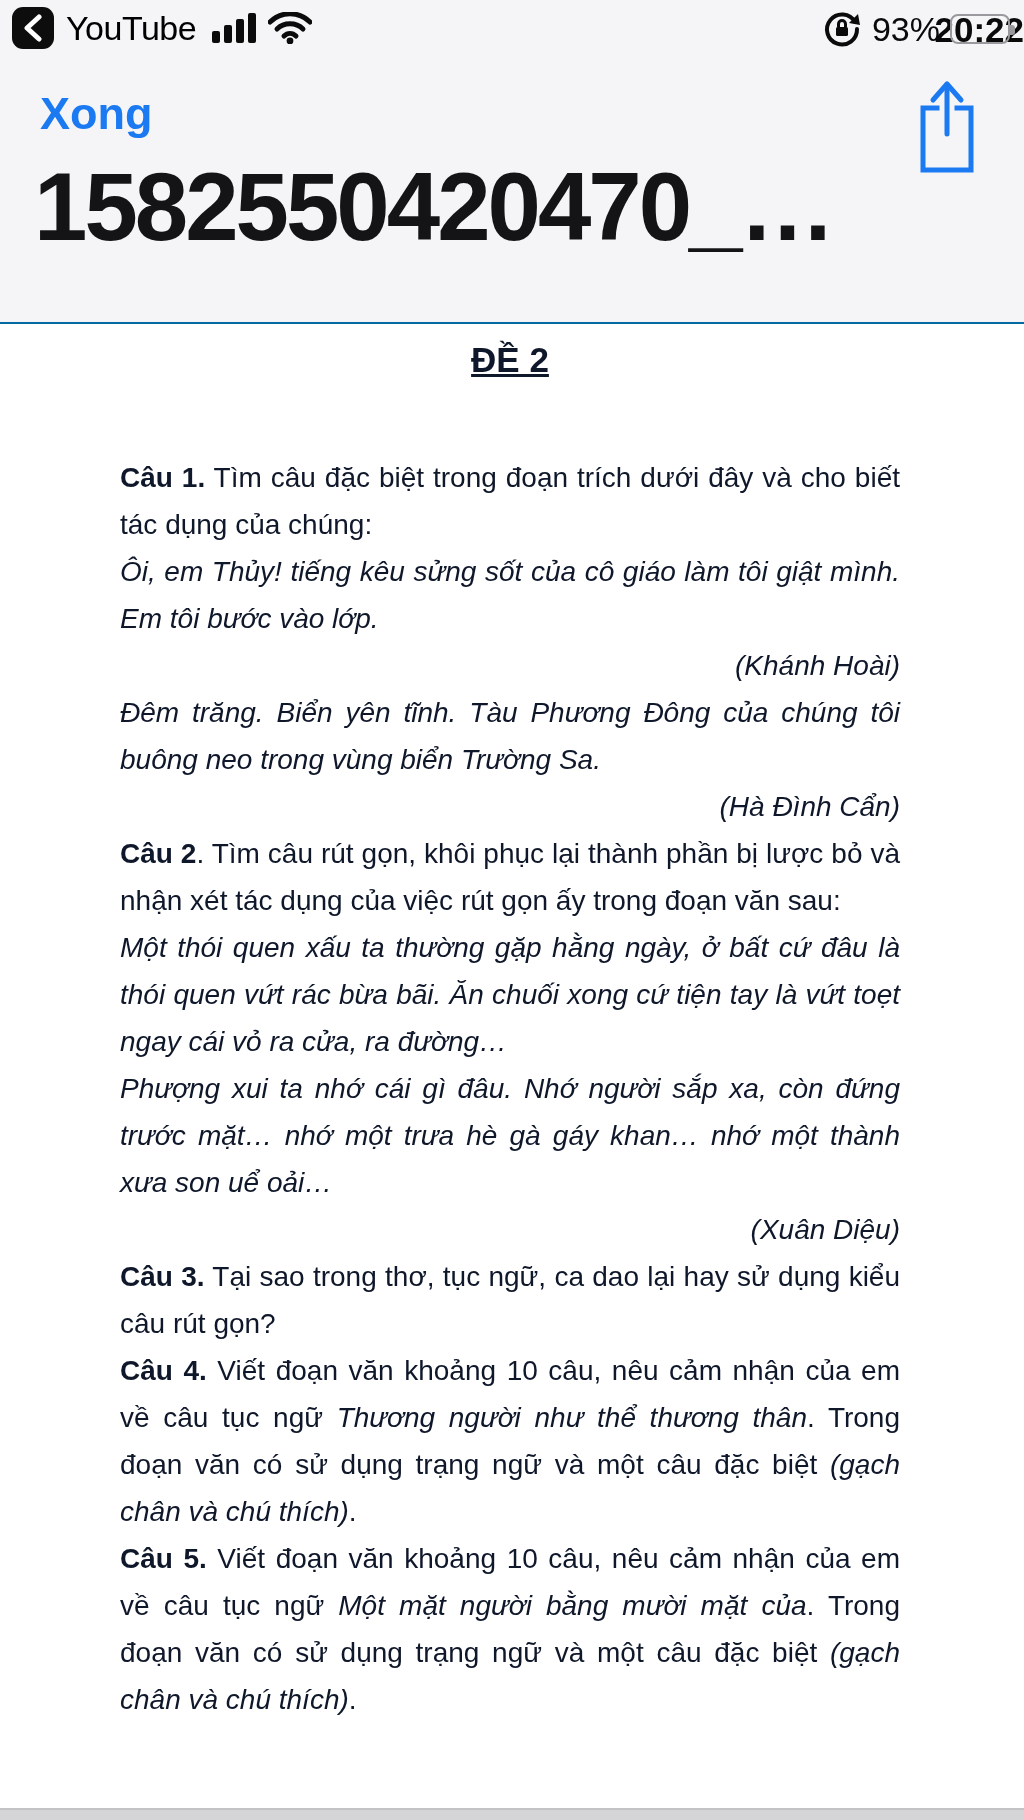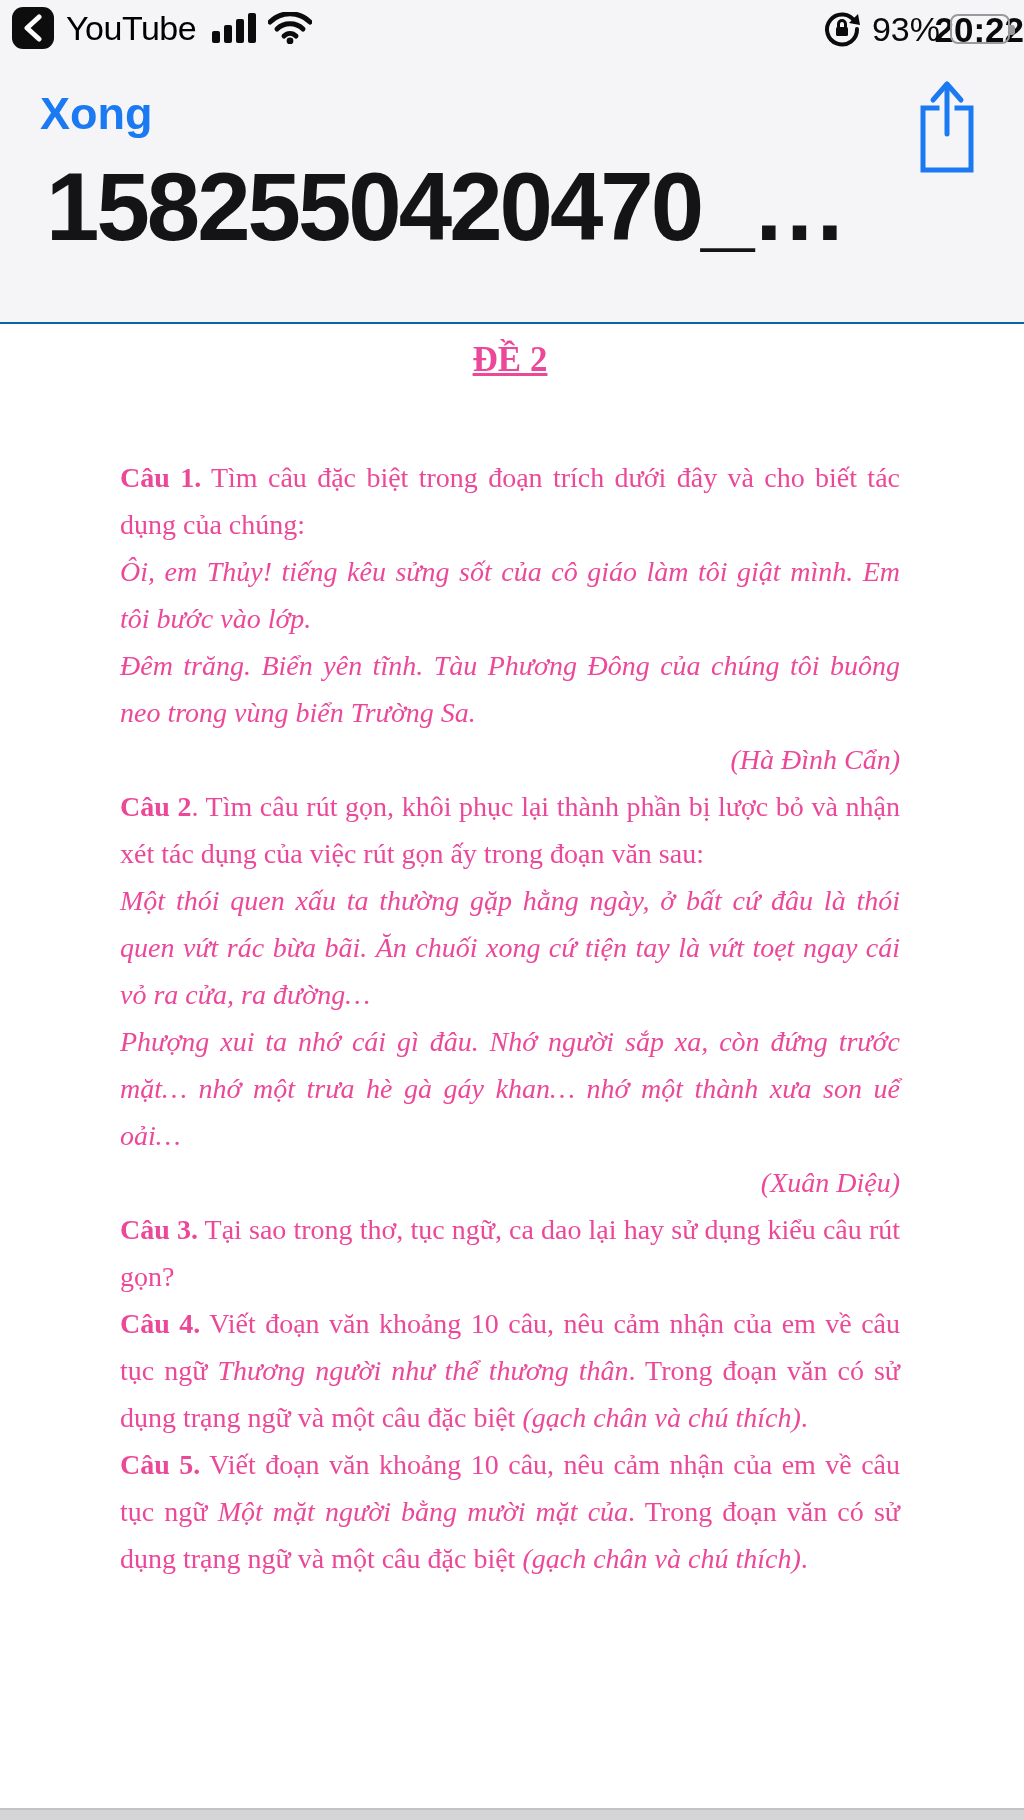--- a/index.html
+++ b/index.html
@@ -30,26 +30,26 @@
   .battery .fill { width:92%; height:100%; border-radius:4px; }
   .battery .tip { position:absolute; right:-7px; top:9px; width:5px; height:10px;
                   background:#9a9a9e; border-radius:0 3px 3px 0; }
 
   .nav-done { position:absolute; left:40px; top:88px; font-size:45px; font-weight:600; cursor:pointer; }
   .share-btn { position:absolute; right:34px; top:72px; width:86px; height:112px;
                display:flex; align-items:flex-start; justify-content:center; cursor:pointer; }
 
   .file-title { position:absolute; left:34px; top:152px; width:956px;
                 font-size:96px; font-weight:700; letter-spacing:-3px; color:#141416;
-                white-space:nowrap; overflow:hidden;margin-left:12px; }
+                white-space:nowrap; overflow:hidden; }
 
   
   .document { position:absolute; top:326px; left:0; right:0; bottom:12px; background:#fff;
               padding:14px 124px 8px 120px; overflow:hidden;
-              font-family:Liberation Serif, serif; color:#ec4899; }
+              font-family:Liberation Sans, sans-serif; color:#0f172a; }
   .doc-heading { text-align:center; font-size:35px; font-weight:bold;
                  text-decoration:underline; margin-bottom:74px; }
   .para { font-size:28px; line-height:47px; text-align:justify; }
   .para.right { text-align:right; }
   .b { font-weight:bold; }
   .i { font-style:italic;margin-top:12px; }
 
   .bottom-bar { position:absolute; left:0; right:0; bottom:0; height:12px;
                 background:#d5d5d7; border-top:2px solid #c3c3c6; }
 </style>
@@ -110,20 +110,21 @@
     </div>
 
     <div class="file-title">1582550420470_…</div>
   </div>
 
   <div class="document">
     <div class="doc-heading">ĐỀ 2</div>
     <div>
         <p class="para"><span class="b">Câu 1.</span><span> Tìm câu đặc biệt trong đoạn trích dưới đây và cho biết tác dụng của chúng:</span></p>
         <p class="para"><span class="i">Ôi, em Thủy! tiếng kêu sửng sốt của cô giáo làm tôi giật mình. Em tôi bước vào lớp.</span></p>
+        <p class="para right"><span class="i">(Khánh Hoài)</span></p>
         <p class="para"><span class="i">Đêm trăng. Biển yên tĩnh. Tàu Phương Đông của chúng tôi buông neo trong vùng biển Trường Sa.</span></p>
         <p class="para right"><span class="i">(Hà Đình Cẩn)</span></p>
         <p class="para"><span class="b">Câu 2</span><span>. Tìm câu rút gọn, khôi phục lại thành phần bị lược bỏ và nhận xét tác dụng của việc rút gọn ấy trong đoạn văn sau:</span></p>
         <p class="para"><span class="i">Một thói quen xấu ta thường gặp hằng ngày, ở bất cứ đâu là thói quen vứt rác bừa bãi. Ăn chuối xong cứ tiện tay là vứt toẹt ngay cái vỏ ra cửa, ra đường…</span></p>
         <p class="para"><span class="i">Phượng xui ta nhớ cái gì đâu. Nhớ người sắp xa, còn đứng trước mặt… nhớ một trưa hè gà gáy khan… nhớ một thành xưa son uể oải…</span></p>
         <p class="para right"><span class="i">(Xuân Diệu)</span></p>
         <p class="para"><span class="b">Câu 3.</span><span> Tại sao trong thơ, tục ngữ, ca dao lại hay sử dụng kiểu câu rút gọn?</span></p>
         <p class="para"><span class="b">Câu 4.</span><span> Viết đoạn văn khoảng 10 câu, nêu cảm nhận của em về câu tục ngữ </span><span class="i">Thương người như thể thương thân</span><span>. Trong đoạn văn có sử dụng trạng ngữ và một câu đặc biệt </span><span class="i">(gạch chân và chú thích)</span><span>.</span></p>
         <p class="para"><span class="b">Câu 5.</span><span> Viết đoạn văn khoảng 10 câu, nêu cảm nhận của em về câu tục ngữ </span><span class="i">Một mặt người bằng mười mặt của</span><span>. Trong đoạn văn có sử dụng trạng ngữ và một câu đặc biệt </span><span class="i">(gạch chân và chú thích)</span><span>.</span></p>
       </div>

